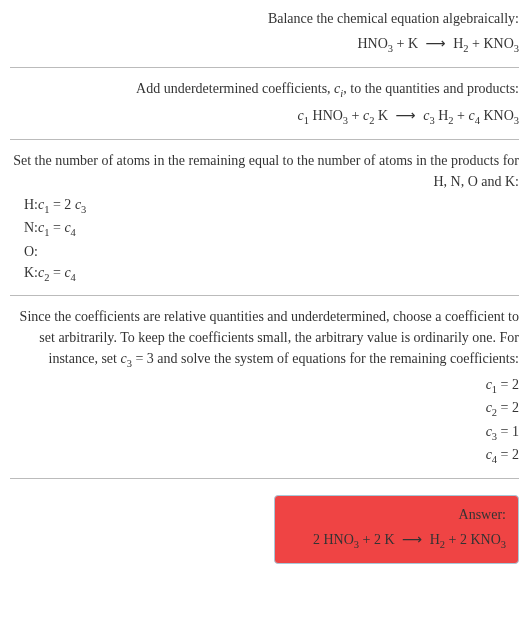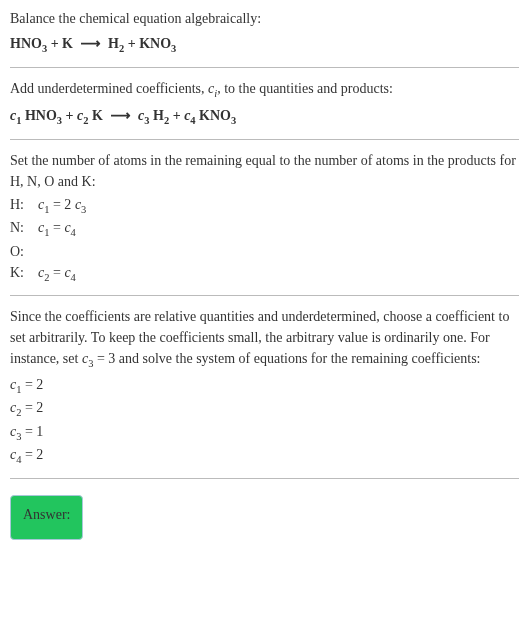--- a/index.html
+++ b/index.html
@@ -11,24 +11,24 @@
       font-family: Georgia, 'Times New Roman', serif;
       font-size: 14px;
       color: #333;
       background: #fff;
       width: 529px;
       padding: 8px 10px;
       line-height: 1.5;
     }
     .section {
       margin-bottom: 6px;
+      text-align: right;
     }
     .equation {
       margin: 4px 0 10px 0;
-      font-weight: bold;
     }
     hr {
       border: none;
       border-top: 1px solid #bbb;
       margin: 10px 0;
     }
     sub {
       font-size: 0.75em;
       vertical-align: sub;
     }
@@ -43,21 +43,21 @@
       align-items: baseline;
     }
     .atom-label {
       width: 28px;
     }
     .coef-list {
       margin: 2px 0;
     }
     .answer-box {
       border: 1px solid #a8c8d8;
-      background: #22c55e;
+      background: #ef4444;
       border-radius: 4px;
       padding: 8px 12px 10px 12px;
       display: inline-block;
       margin-top: 6px;
     }
     .answer-label {
       margin-bottom: 4px;
     }
     .answer-eq {
       padding-left: 26px;
@@ -122,14 +122,17 @@
     <div><span class="italic">c</span><sub>3</sub><span> = 1</span></div>
     <div><span class="italic">c</span><sub>4</sub><span> = 2</span></div>
   </div>
 </div>
 
 <hr>
 
 <div class="section">
   <div class="answer-box">
     <div class="answer-label">Answer:</div>
+    <div class="answer-eq">
+      <span>2 HNO</span><sub>3</sub><span> + 2 K </span><span class="arrow">⟶</span><span> H</span><sub>2</sub><span> + 2 KNO</span><sub>3</sub>
+    </div>
   </div>
 </div>
 
 </body></html>

